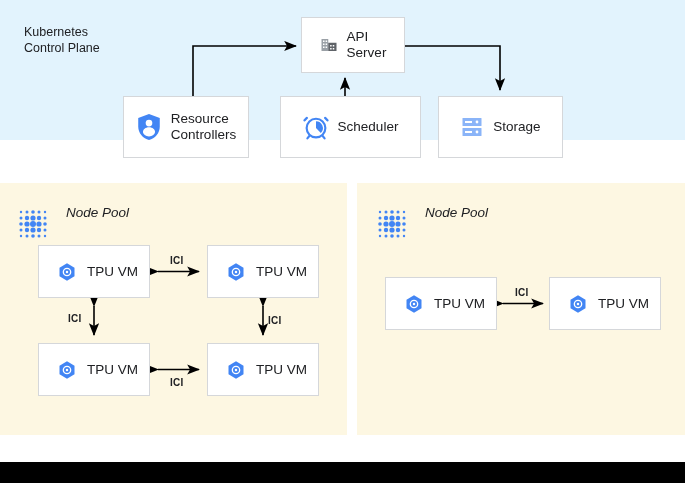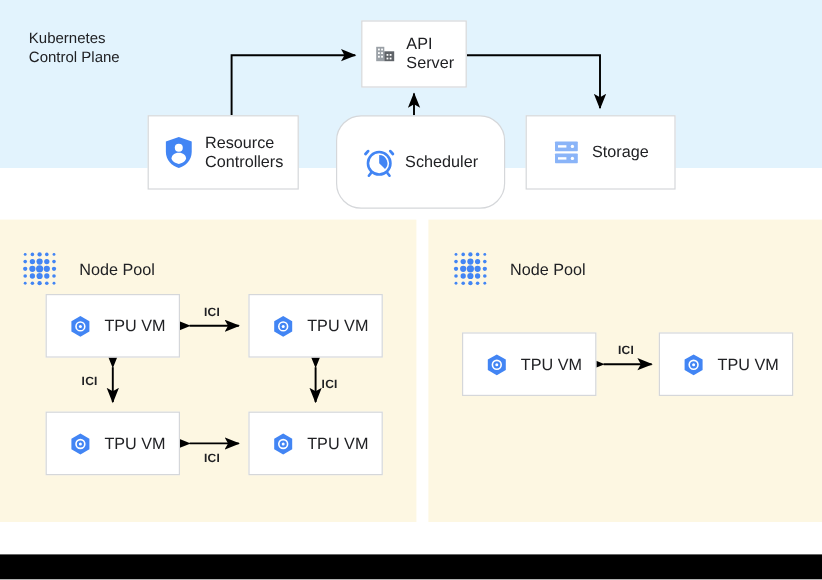--- a/index.html
+++ b/index.html
@@ -52,23 +52,23 @@
     gap: 9px;
     padding: 0 8px;
   }
   .box .label {
     font-size: 13.5px;
     line-height: 16.5px;
     color: #202124;
     white-space: pre-line;
   }
 
-  .box-api      { left: 301px; top: 17px;  width: 88px;  height: 56px; }
+  .box-api      { left: 301px; top: 17px;  width: 104px;  height: 56px; }
   .box-rc       { left: 123px; top: 96px;  width: 126px; height: 62px; }
-  .box-sched    { left: 280px; top: 96px;  width: 141px; height: 78px; border-radius: 21px; }
+  .box-sched    { left: 280px; top: 96px;  width: 141px; height: 62px; }
   .box-storage  { left: 438px; top: 96px;  width: 125px; height: 62px; }
 
   .icon { flex: 0 0 auto; display: block; }
 
   
   .arrows {
     position: absolute;
     left: 0; top: 0;
     width: 685px; height: 483px;
     pointer-events: none;
@@ -81,22 +81,23 @@
     top: 183px;
     height: 252px;
   }
   .pool-left  { left: 0px;   width: 347px; }
   .pool-right { left: 357px; width: 328px; }
 
   .pool-head {
     position: absolute;
     top: 22px;
     display: flex;
-    align-items: center;
+    align-items: flex-start;
     gap: 14px;
+    font-style: italic;
   }
   .pool-head .pool-label {
     font-size: 13.5px;
     color: #202124;
   }
   .pool-left  .pool-head { left: 14px; }
   .pool-right .pool-head { left: 16px; }
 
   .vm-box {
     position: absolute;

